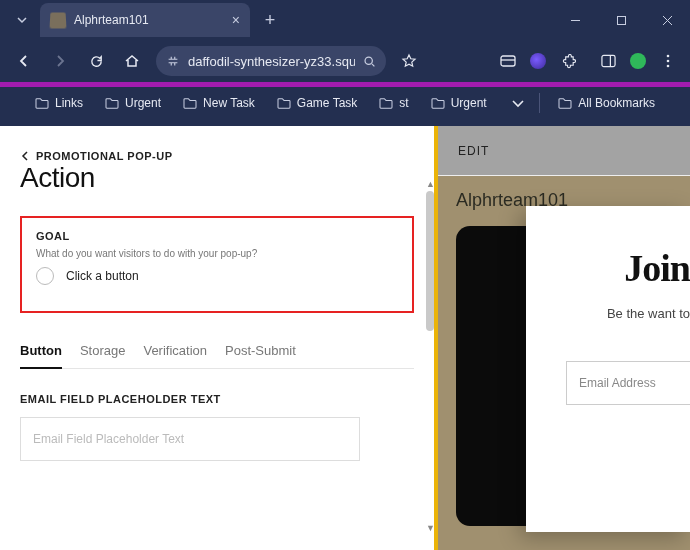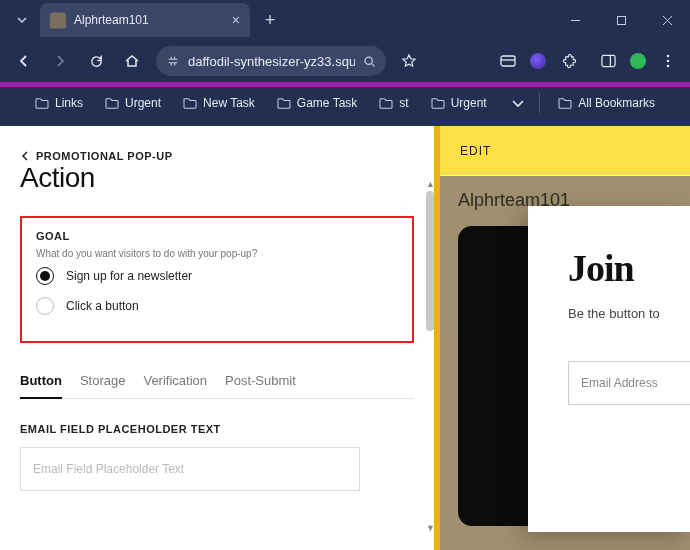--- a/index.html
+++ b/index.html
@@ -33,21 +33,21 @@
   
   .bmbar { display:flex; align-items:center; height:36px; padding:0 27px; gap:6px; border-top:5px solid #a21caf;text-align:right; }
   .bm { display:flex; align-items:center; gap:6px; padding:4px 8px; color:#e6e9f2; font-size:12px; border-radius:4px; }
   .bm-folder { color:#c7cde0; display:flex; }
   .bm-sep { width:1px; height:20px; background:#4a5478; margin:0 4px; }
   .bm-overflow { color:#e6e9f2; padding:4px; }
   
   
   .content { display:flex; height:424px; background:#fff; }
   .leftpane { width:434px; padding:24px 20px 0 20px; position:relative; background:#fff; }
-  .rightpane { flex:1; background:#fde047; border-left:6px solid #eab308; overflow:hidden; position:relative; }
+  .rightpane { flex:1; background:#a3a3a3; border-left:4px solid #eab308; overflow:hidden; position:relative;text-align:right; }
   
   .breadcrumb { display:flex; align-items:center; gap:6px; font-size:11px; font-weight:600; letter-spacing:0.5px; color:#222; }
   .breadcrumb svg { width:10px; height:10px; }
   .page-title { font-size:28px; font-weight:500; color:#111; margin-bottom:22px; letter-spacing:-0.5px; }
   
   .goalbox { border:2px solid #e62222; padding:12px 14px 20px 14px; margin-bottom:24px; position:relative; }
   .section-label { font-size:11px; font-weight:600; letter-spacing:0.5px; color:#222; margin-bottom:6px; }
   .section-help { font-size:10px; color:#777; margin-bottom:2px; }
   .radio-row { display:flex; align-items:center; gap:12px; padding:6px 0; cursor:pointer; }
   .radio { width:18px; height:18px; border-radius:50%; border:1px solid #bbb; display:flex; align-items:center; justify-content:center; }
@@ -262,24 +262,20 @@
           <path d="M7 1L3 5l4 4" stroke="#222" stroke-width="1.5" fill="none"></path>
         </svg>
       <span>PROMOTIONAL POP-UP</span>
     </div>
     <h1 class="page-title">Action</h1>
     
     <div class="goalbox">
       <div class="section-label">GOAL</div>
       <div class="section-help">What do you want visitors to do with your pop-up?</div>
       <div class="radio-row">
-        <span class="radio checked"></span>
-        <span class="radio-label">Sign up for a newsletter</span>
-      </div>
-      <div class="radio-row">
         <span class="radio"></span>
         <span class="radio-label">Click a button</span>
       </div>
     </div>
     
     <div class="tabs">
       <div class="tabitem active">Button</div>
       <div class="tabitem">Storage</div>
       <div class="tabitem">Verification</div>
       <div class="tabitem">Post-Submit</div>
@@ -295,18 +291,18 @@
     </div>
   </div>
 
   <div class="rightpane">
     <div class="edit-header">EDIT</div>
     <div class="preview">
       <div class="site-title">Alphrteam101</div>
       <div class="blackcard"></div>
       <div class="popup">
         <div class="popup-title">Join</div>
-        <div class="popup-sub">Be the button to</div>
+        <div class="popup-sub">Be the want to</div>
         <div class="popup-input">Email Address</div>
       </div>
     </div>
   </div>
 </div>
 
 </body></html>

